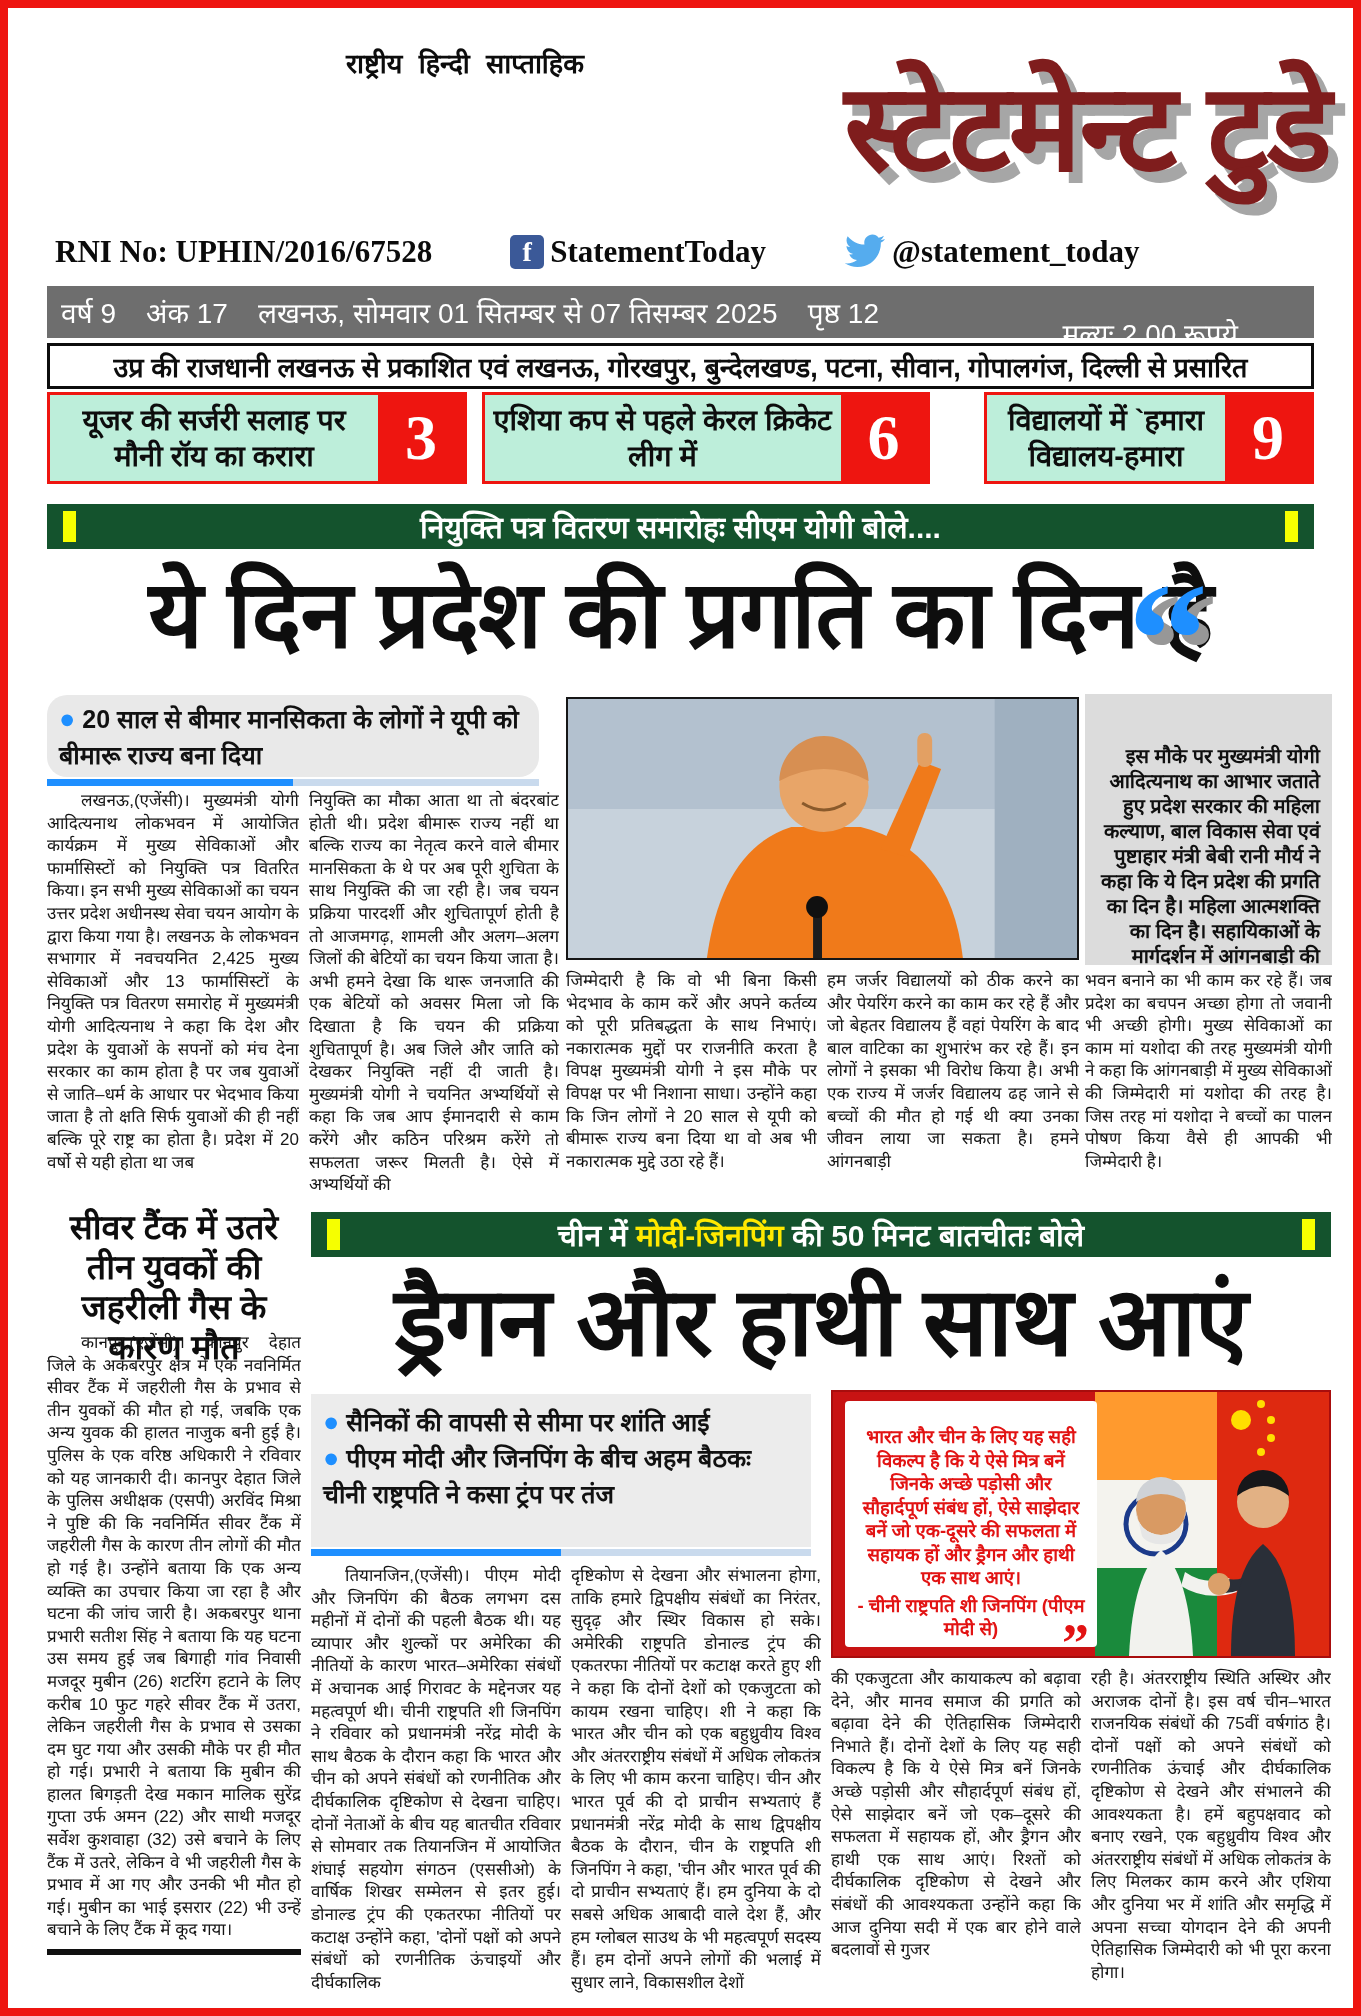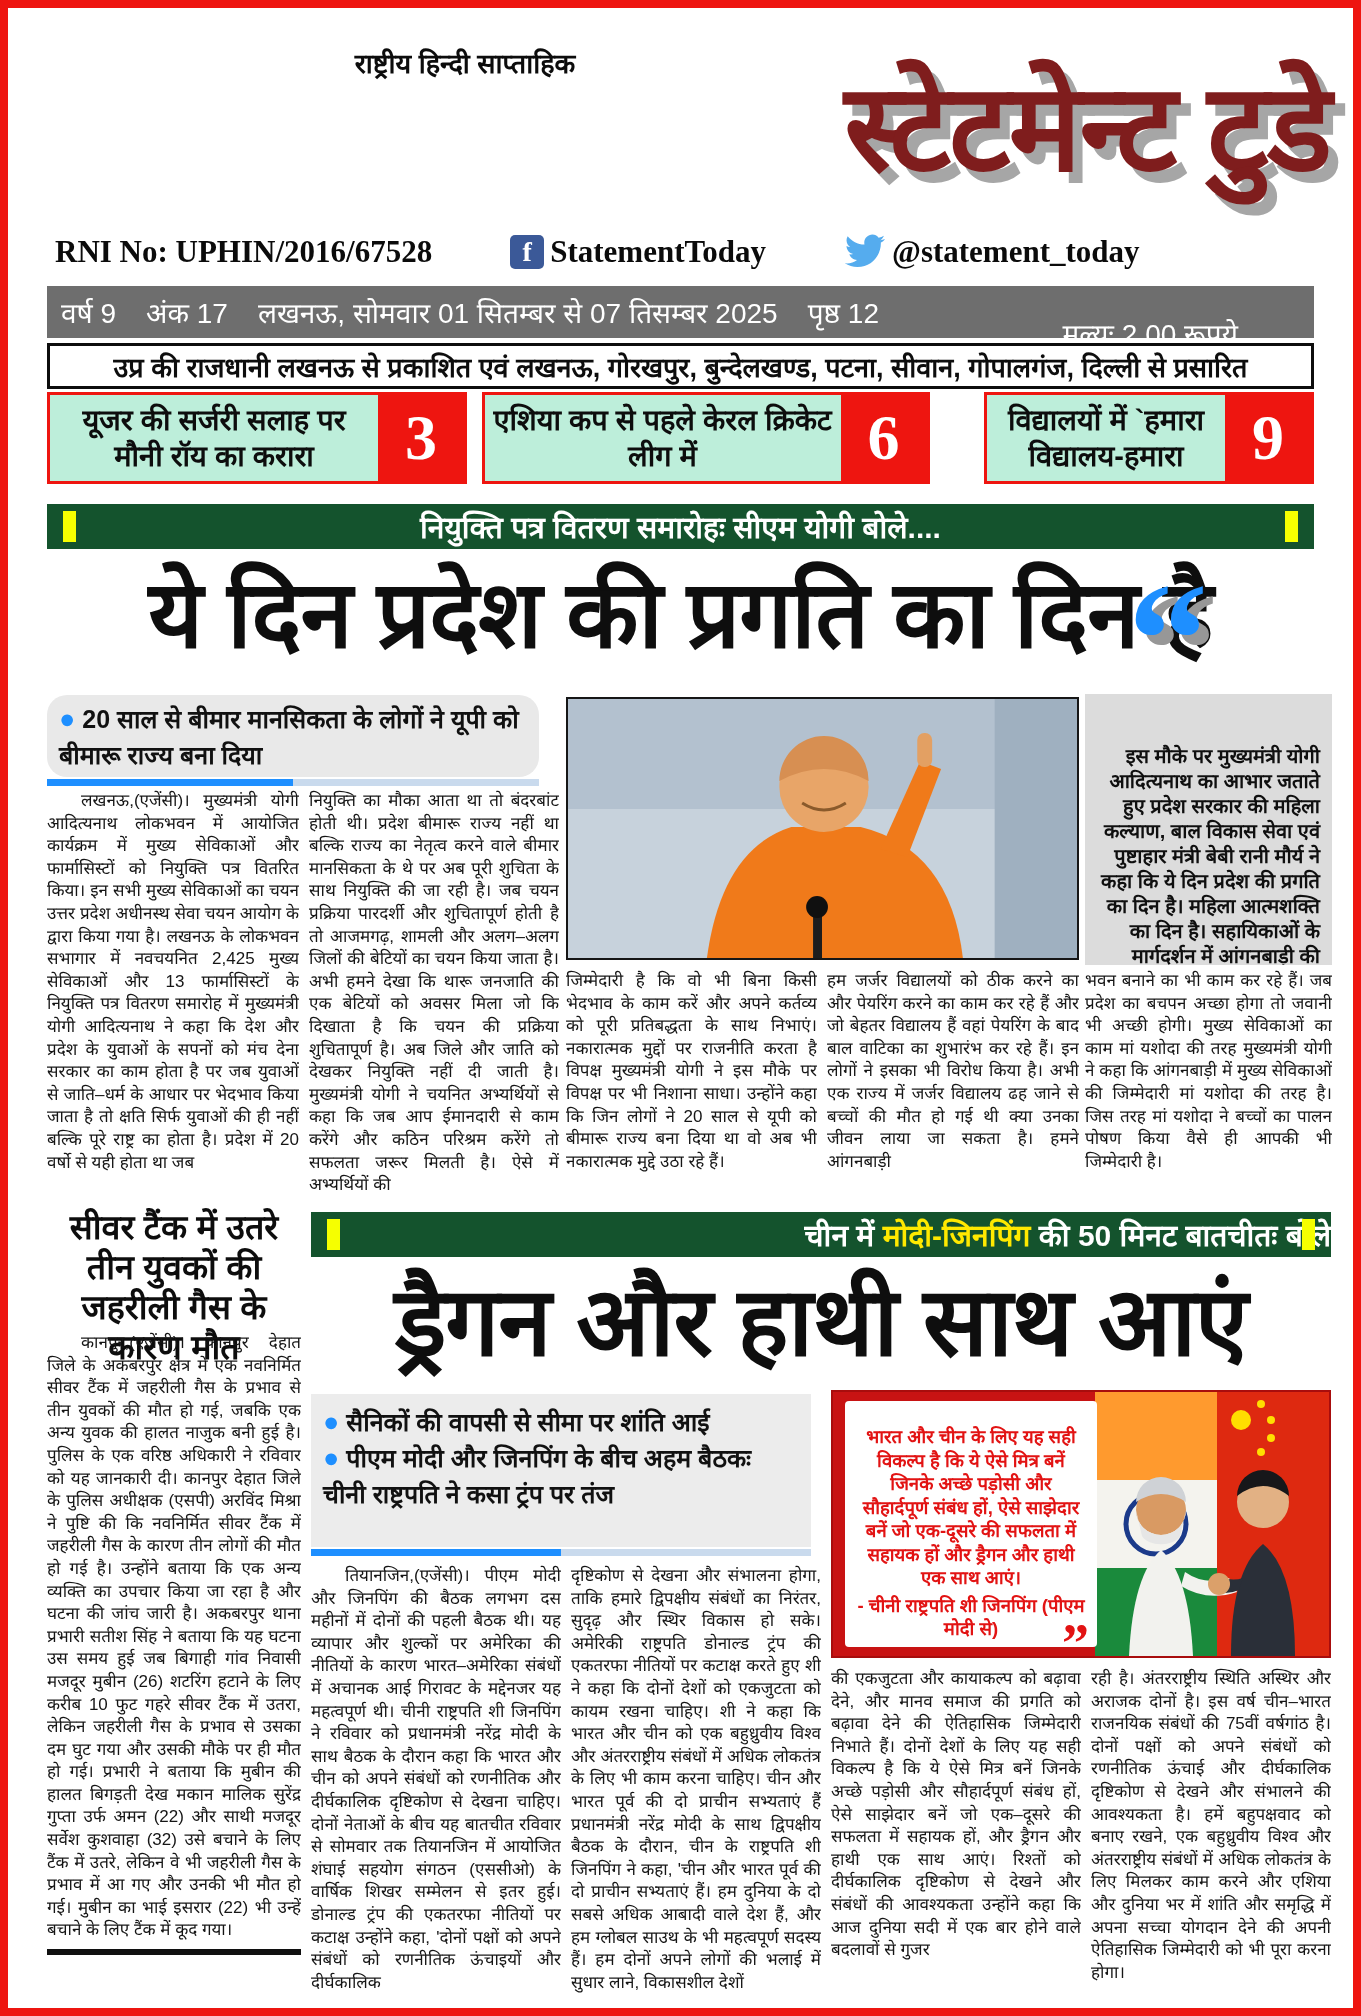--- a/index.html
+++ b/index.html
@@ -2,21 +2,21 @@
 <html><head>
 <meta charset="utf-8">
 <style>
   html,body{margin:0;padding:0;background:#9a9a9a;}
   .page{position:relative;width:1361px;height:2016px;background:#ffffff;overflow:hidden;
         font-family:"Liberation Sans","DejaVu Sans",sans-serif;color:#111;}
   .frame{position:absolute;inset:0;border:8px solid #ee1510;pointer-events:none;z-index:60;}
 
   
   .tagline{position:absolute;left:250px;top:44px;width:430px;text-align:center;
-           font-size:27px;font-weight:800;color:#0c0c0c;}
+           font-size:27px;font-weight:800;color:#0c0c0c;font-family:Liberation Mono, monospace;}
   .title{position:absolute;left:30px;top:28px;width:1300px;text-align:right;
          font-size:122px;font-weight:900;color:#7f1d1d;line-height:200px;white-space:nowrap;
          text-shadow:10px 11px 0 #a6a6a6;letter-spacing:-2px;}
   .inforow{position:absolute;left:55px;top:234px;width:1250px;display:flex;align-items:center;gap:78px;
            font-family:"Liberation Serif","DejaVu Serif",serif;font-weight:700;font-size:31px;color:#0b0b0b;}
   .social{display:flex;align-items:center;gap:6px;}
   .fb-ic{width:34px;height:34px;background:#3b5998;border-radius:5px;color:#fff;display:flex;
          align-items:center;justify-content:center;font-family:"Liberation Serif",serif;font-weight:700;font-size:28px;}
   .fb-ic::before{content:"f";}
   .tw-ic{width:42px;height:36px;}
@@ -37,21 +37,21 @@
                font-weight:800;font-size:29px;line-height:36px;color:#0d0d0d;padding:0 6px;}
   .teaser-num{width:86px;background:#ee1510;color:#fff;display:flex;align-items:center;justify-content:center;
               font-family:"Liberation Serif","DejaVu Serif",serif;font-weight:700;font-size:64px;}
 
   
   .strip{position:absolute;background:#14532d;height:45px;display:flex;align-items:center;justify-content:center;
          color:#fff;font-weight:800;font-size:30px;}
   .strip .ybar{position:absolute;top:7px;width:13px;height:31px;background:#f6ff00;}
   .strip .ybar.l{left:16px;} .strip .ybar.r{right:16px;}
   .strip1{left:47px;top:504px;width:1267px;}
-  .strip2{left:311px;top:1212px;width:1020px;justify-content:flex-end;}
+  .strip2{left:311px;top:1212px;width:1020px;}
   .hl-y{color:#ffe900;}
 
   
   .headline1{position:absolute;left:10px;top:542px;width:1341px;text-align:center;white-space:nowrap;
              font-size:94px;line-height:146px;font-weight:900;color:#0e0e0e;letter-spacing:-1px;}
   .headline2{position:absolute;left:311px;top:1252px;width:1020px;text-align:center;white-space:nowrap;
              font-size:96px;line-height:140px;font-weight:900;color:#0e0e0e;letter-spacing:-1px;}
 
   
   .subheadbox{position:absolute;left:47px;top:695px;width:492px;height:82px;background:#e9e9e9;

